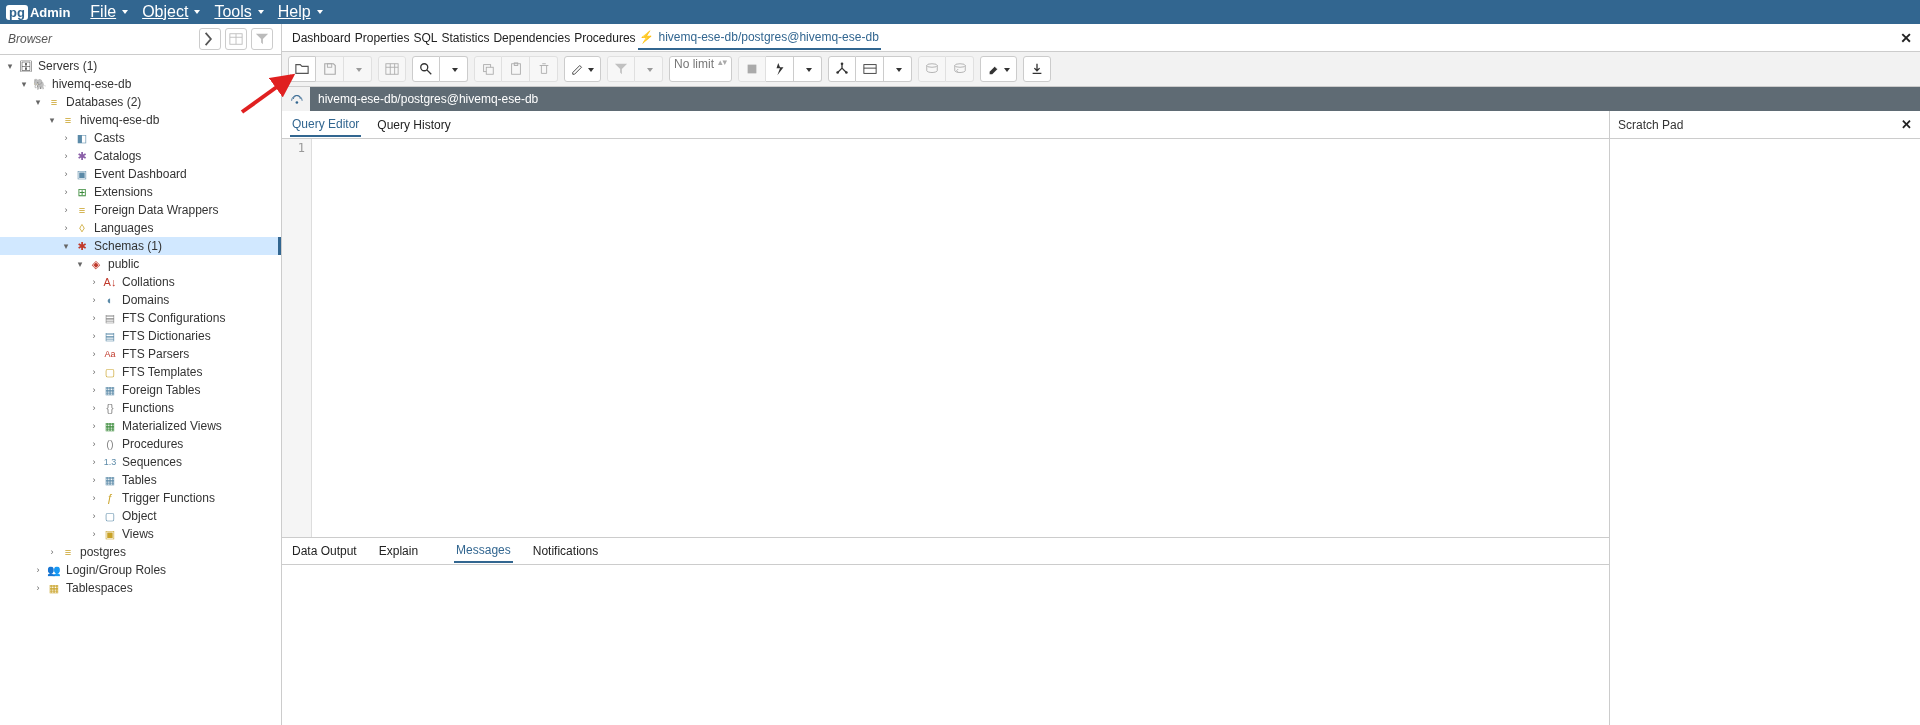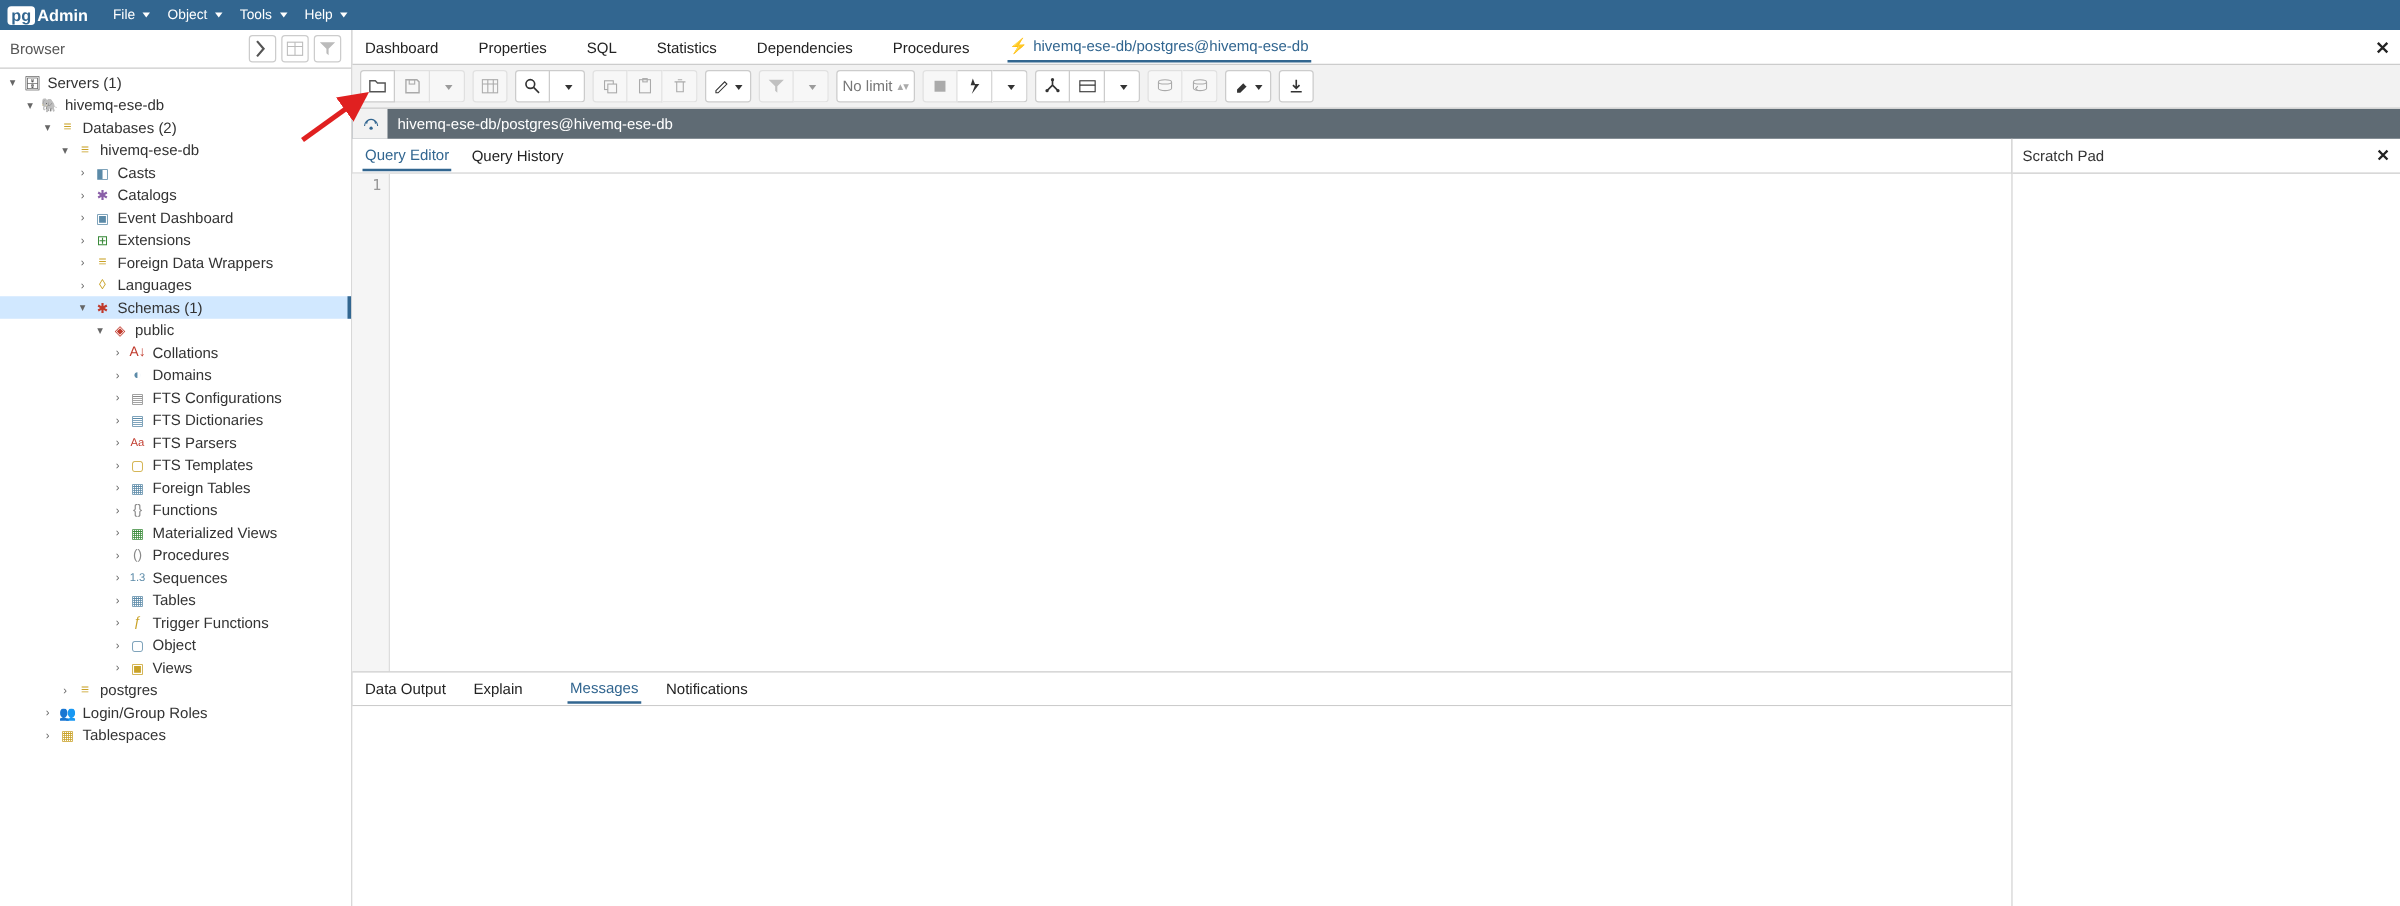--- a/index.html
+++ b/index.html
@@ -2,53 +2,53 @@
 <html><head>
 <meta charset="utf-8">
 <style>
 * { box-sizing: border-box; margin: 0; padding: 0; }
 body { font-family: "Helvetica Neue", Arial, sans-serif; font-size: 13px; color: #222; background: #fff; overflow: hidden; }
 
 .topbar { display: flex; align-items: center; background: #326690; color: #fff; height: 24px; padding: 0 6px; gap: 8px; }
 .logo { display: flex; align-items: center; font-weight: bold; gap: 2px; }
 .logo .pg { background: #fff; color: #326690; border-radius: 3px; padding: 0 3px; font-weight: bold; }
 .topmenu { display: flex; gap: 14px; margin-left: 12px; }
-.topmenu-item { cursor: pointer; font-size: 11px; display: flex; align-items: center; gap: 3px; }
+.topmenu-item { cursor: pointer; font-size: 16px; display: flex; align-items: center; gap: 3px; text-decoration: underline; }
 
 .maingrid { display: grid; grid-template-columns: 282px 1fr; height: calc(725px - 24px); }
 
 .sidebar { border-right: 1px solid #ccc; background: #fff; display: flex; flex-direction: column; }
 .side-header { display: flex; align-items: center; justify-content: space-between; padding: 4px 8px; border-bottom: 1px solid #ccc; }
-.side-title { color: #555; font-size: 12px; }
+.side-title { color: #555; font-size: 12px; font-style: italic; }
 .side-buttons { display: flex; gap: 4px; }
 .mini-btn { width: 22px; height: 22px; border: 1px solid #ccc; border-radius: 3px; background: #fff; display: flex; align-items: center; justify-content: center; cursor: pointer; font-size: 12px; color: #555; }
 
 .tree { overflow-y: auto; flex: 1; padding-top: 2px; }
 .tree-row { display: flex; align-items: center; height: 18px; padding: 0 4px; cursor: pointer; white-space: nowrap; }
 .tree-row.selected { background: #d1e8ff; border-right: 3px solid #326690; }
 .twisty { width: 12px; text-align: center; color: #666; font-size: 9px; margin-right: 2px; }
 .ticon { width: 16px; height: 16px; margin-right: 4px; display: inline-flex; align-items: center; justify-content: center; font-size: 11px; }
 .tlabel { font-size: 12px; color: #333; }
 
 .content { display: flex; flex-direction: column; }
-.tabs { display: flex; align-items: center; border-bottom: 1px solid #ccc; padding: 0 8px; height: 28px; gap: 28px; position: relative; }
+.tabs { display: flex; align-items: center; border-bottom: 1px solid #ccc; padding: 0 8px; height: 28px; gap: 0; position: relative; }
 .tab { font-size: 12px; color: #222; cursor: pointer; padding: 4px 2px; }
 .tab.active { color: #326690; border-bottom: 2px solid #326690; font-weight: 500; }
 .tab.qt { display: flex; align-items: center; gap: 4px; }
 .tabs .closer { margin-left: auto; font-size: 14px; cursor: pointer; font-weight: bold; }
 
 .toolbar { display: flex; align-items: center; gap: 6px; padding: 4px 6px; border-bottom: 1px solid #ccc; background: #f2f2f2; }
 .tbtn { height: 26px; min-width: 28px; padding: 0 6px; border: 1px solid #ccc; border-radius: 3px; background: #fff; display: flex; align-items: center; justify-content: center; cursor: pointer; color: #333; font-size: 12px; }
 .tbtn.disabled { opacity: 0.45; }
 .tgroup { display: flex; }
 .tgroup .tbtn { border-radius: 0; }
 .tgroup .tbtn:first-child { border-top-left-radius: 3px; border-bottom-left-radius: 3px; }
 .tgroup .tbtn:last-child { border-top-right-radius: 3px; border-bottom-right-radius: 3px; }
 .tgroup .tbtn + .tbtn { border-left: none; }
-.limit-sel { height: 26px; border: 1px solid #ccc; border-radius: 3px; background: #fff; font-size: 12px; padding: 0 4px; display: flex; align-items: center; gap: 4px; color: #777; }
+.limit-sel { height: 26px; border: 1px solid #ccc; border-radius: 3px; background: #fff; font-size: 12px; padding: 0 4px; display: flex; gap: 4px; color: #777; }
 
 .connbar { display: flex; align-items: center; background: #5f6b74; color: #fff; height: 24px; }
 .connbtn { width: 28px; height: 24px; display: flex; align-items: center; justify-content: center; background: #f2f2f2; color: #326690; cursor: pointer; }
 .conntext { padding: 0 8px; font-size: 12px; }
 
 .editor-area { display: grid; grid-template-columns: 1fr 310px; flex: 1; min-height: 0; }
 .editor-col { display: flex; flex-direction: column; border-right: 1px solid #ccc; }
 .editor-tabs { display: flex; border-bottom: 1px solid #ccc; height: 28px; align-items: center; gap: 14px; padding: 0 8px; }
 .etab { font-size: 12px; cursor: pointer; padding: 4px 2px; }
 .etab.active { color: #326690; border-bottom: 2px solid #326690; }

